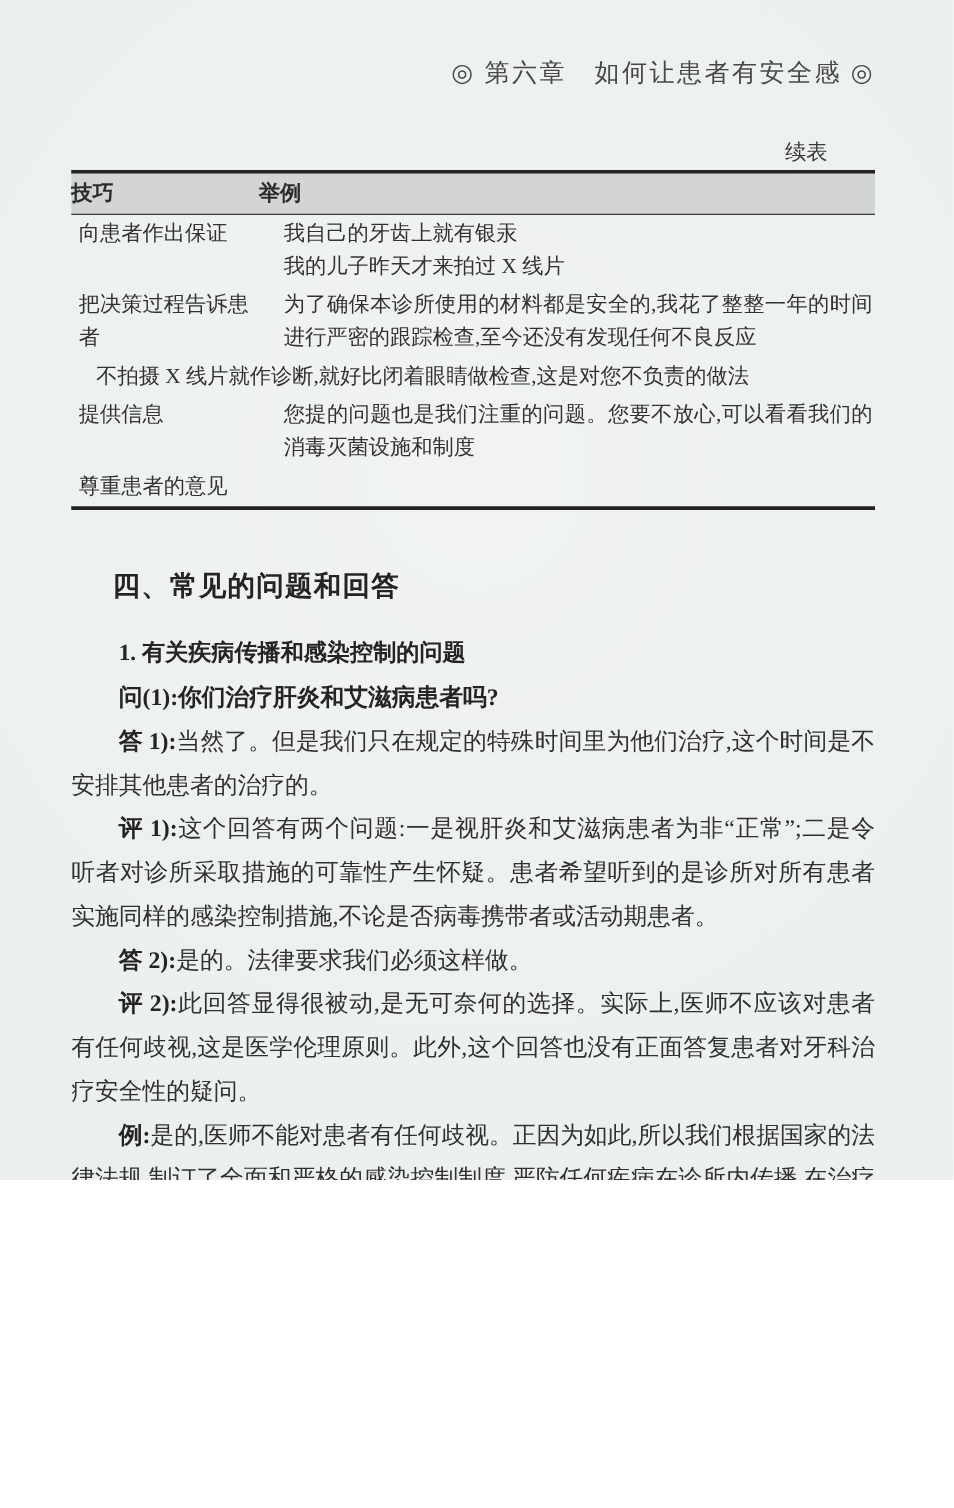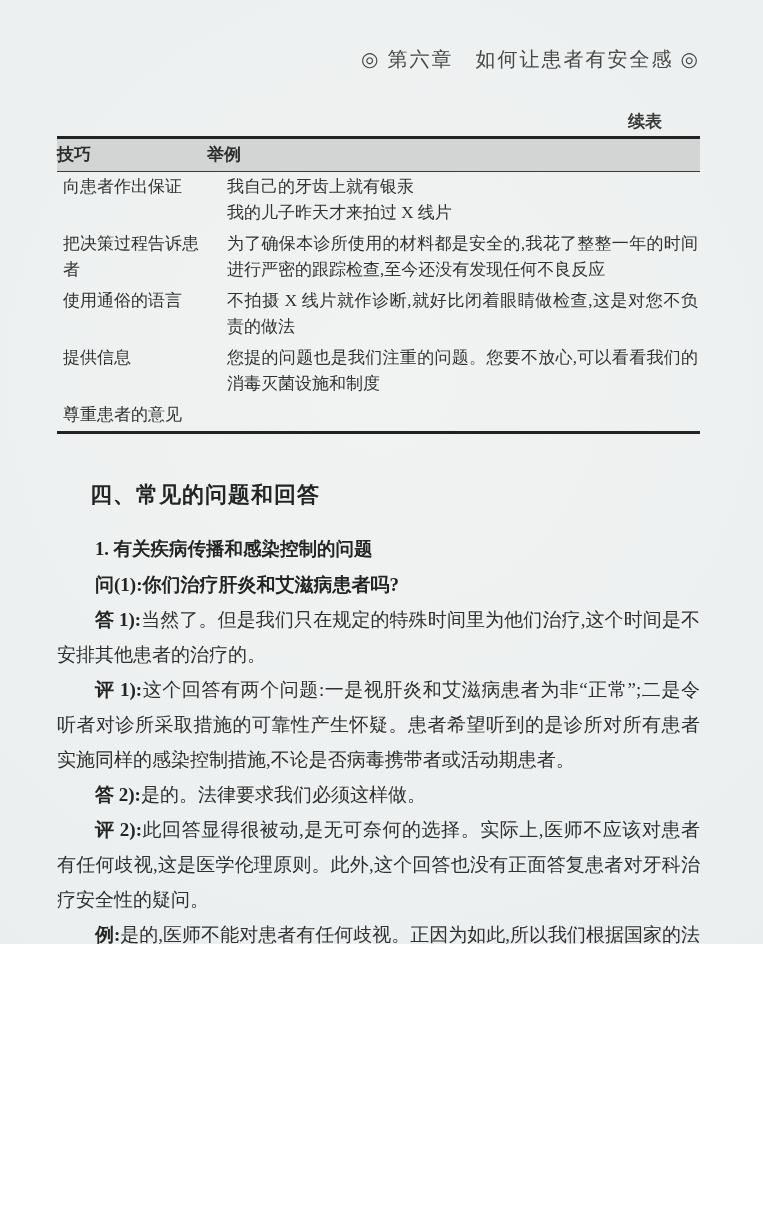--- a/index.html
+++ b/index.html
@@ -24,21 +24,20 @@
     white-space:nowrap;
   }
 
   .continued{
     text-align:right;
     margin-top:38px;
     padding-right:38px;
     font-size:17px;
     line-height:24px;
     color:#3a3a3a;
-    font-weight:bold;
   }
 
   .table{
     margin-top:2px;
     border-top:3.5px solid #232323;
     border-bottom:3.5px solid #232323;
     font-size:17px;
   }
   .thead{
     display:flex;
@@ -107,21 +106,20 @@
       <div class="trow">
         <div class="c1">向患者作出保证</div>
         <div class="c2">我自己的牙齿上就有银汞
 我的儿子昨天才来拍过 X 线片</div>
       </div>
       <div class="trow">
         <div class="c1">把决策过程告诉患者</div>
         <div class="c2">为了确保本诊所使用的材料都是安全的,我花了整整一年的时间进行严密的跟踪检查,至今还没有发现任何不良反应</div>
       </div>
       <div class="trow">
-        <div class="c1">使用通俗的语言</div>
         <div class="c2">不拍摄 X 线片就作诊断,就好比闭着眼睛做检查,这是对您不负责的做法</div>
       </div>
       <div class="trow">
         <div class="c1">提供信息</div>
         <div class="c2">您提的问题也是我们注重的问题。您要不放心,可以看看我们的消毒灭菌设施和制度</div>
       </div>
       <div class="trow">
         <div class="c1">尊重患者的意见</div>
       </div>
     </div>

